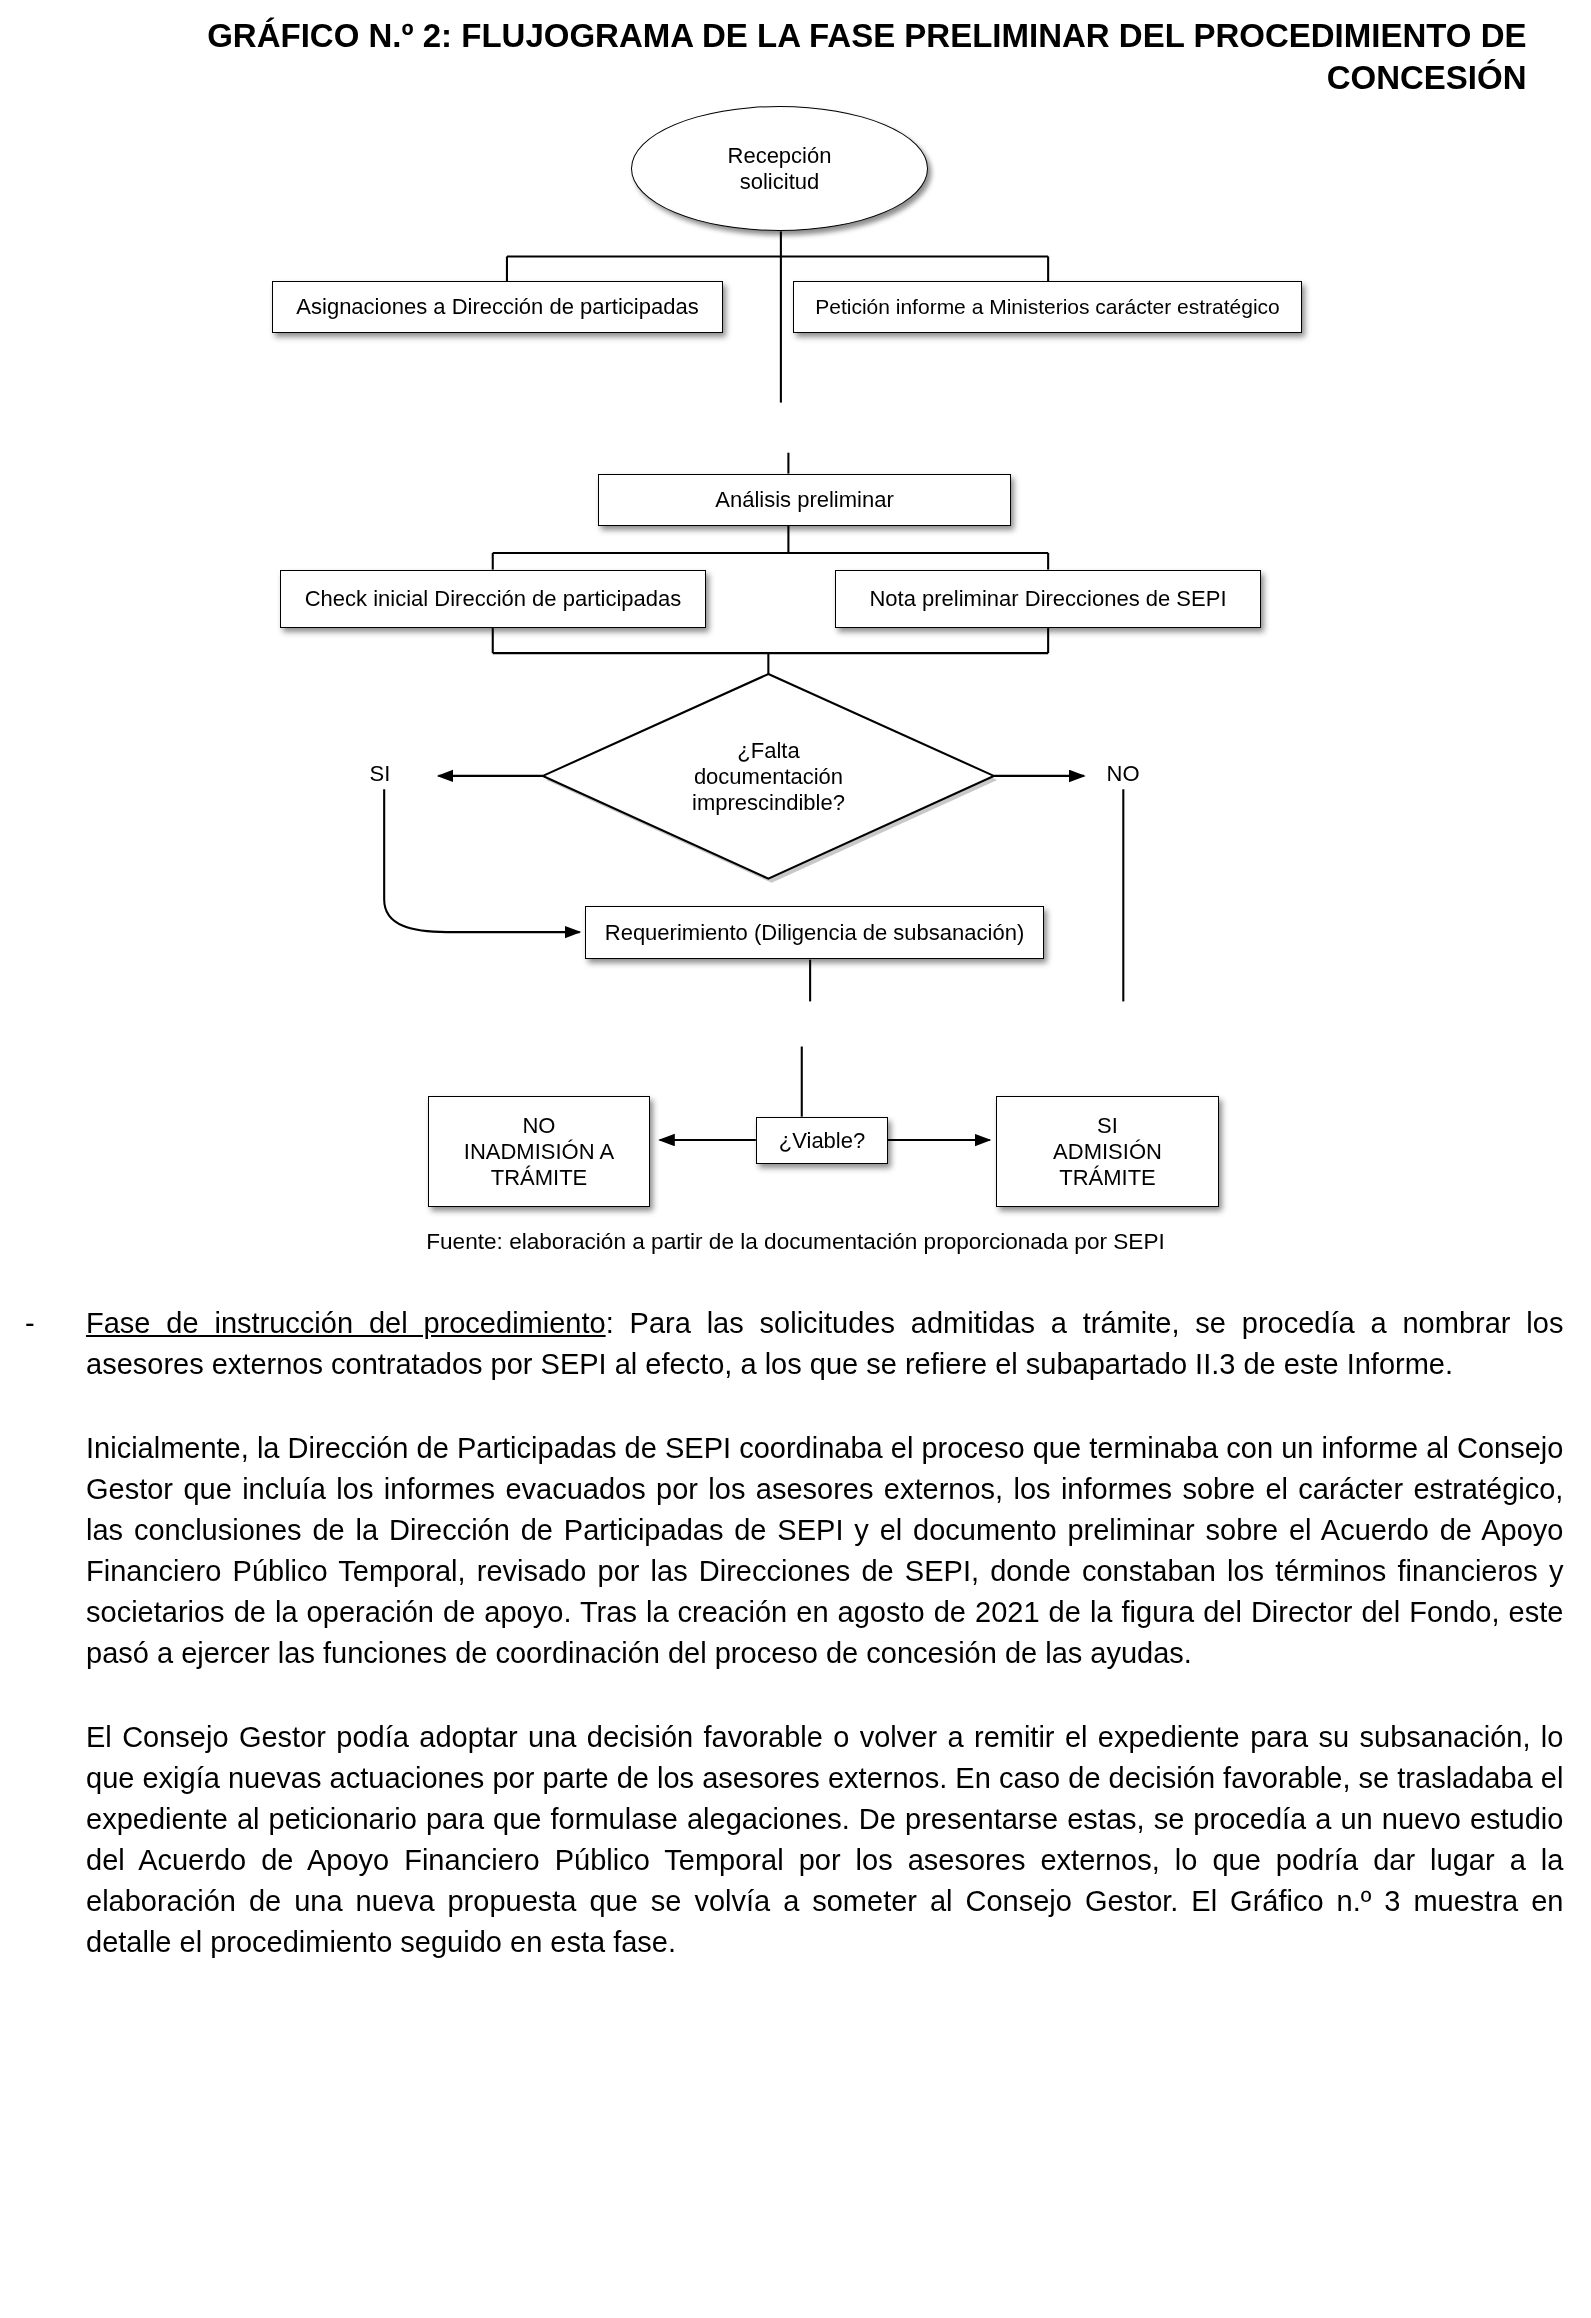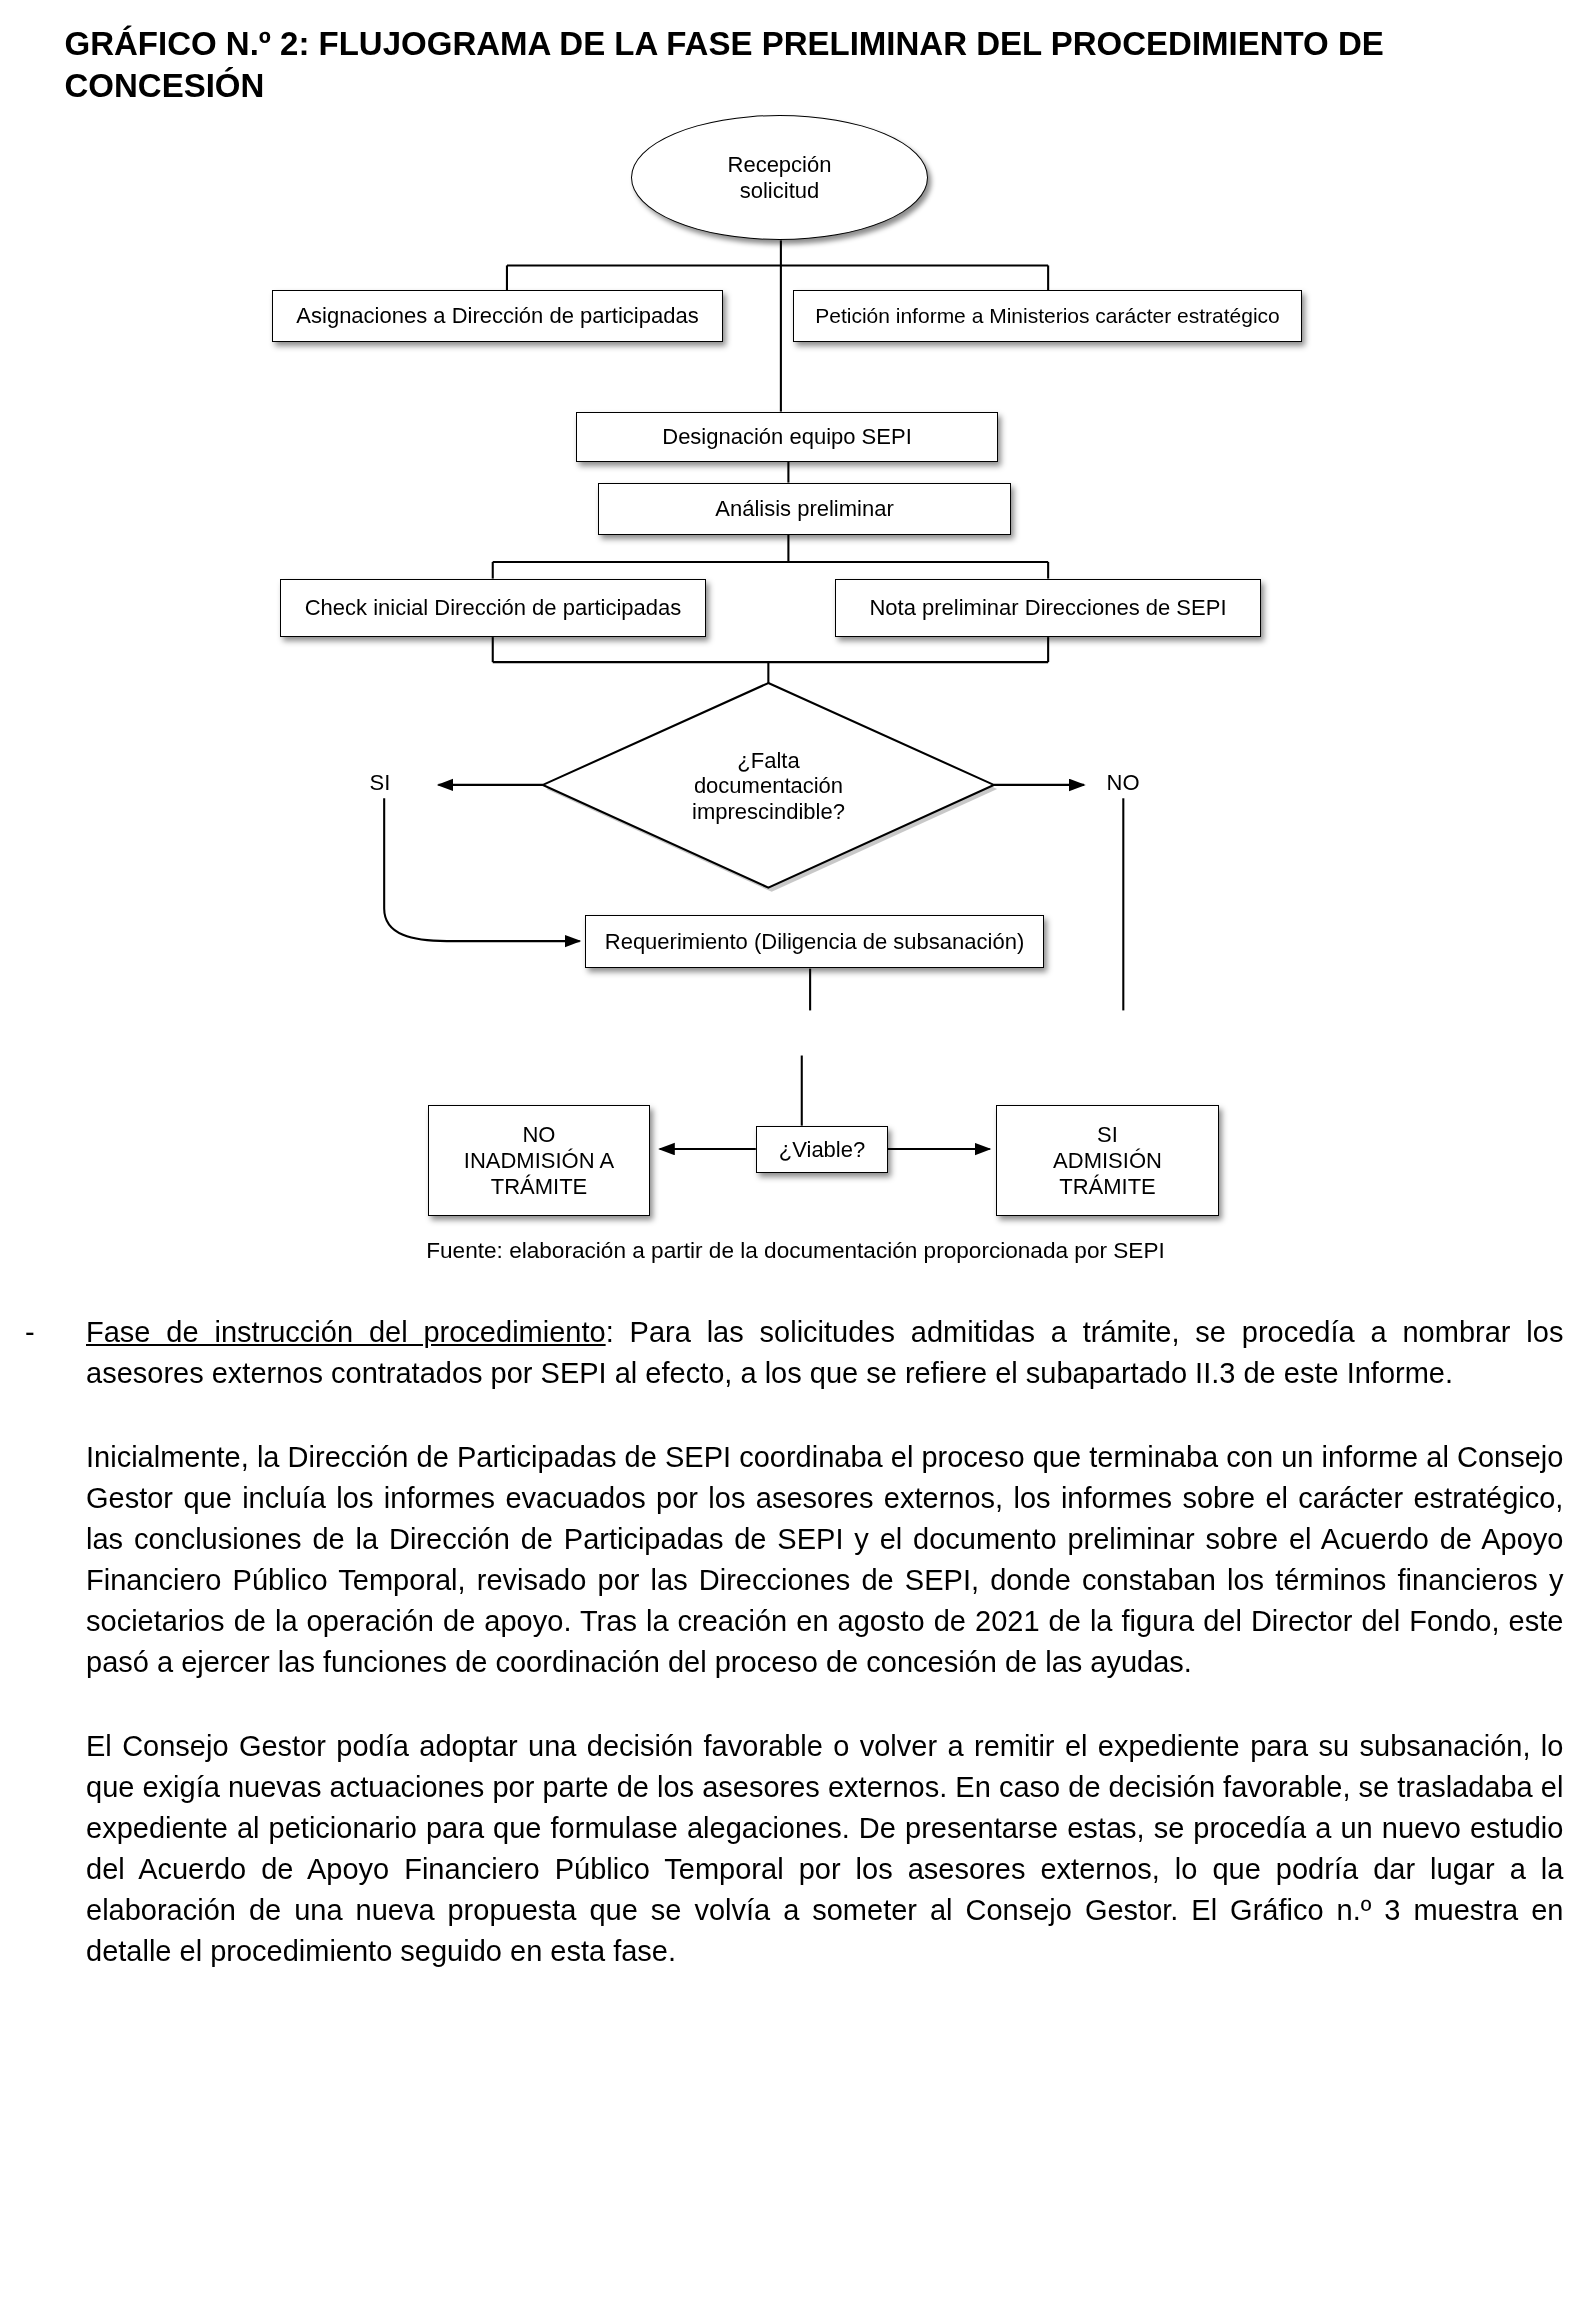--- a/index.html
+++ b/index.html
@@ -7,25 +7,25 @@
     position:relative;
     width:1591px;height:2319px;
     margin:0 auto;
     background:#ffffff;
     font-family:"Liberation Sans","DejaVu Sans",sans-serif;
     color:#000;
     overflow:hidden;
   }
   .title{
     padding-top:15px;
-    margin:8px auto;
+    margin:0 auto;
     max-width:1462px;
     font-size:33px;
     font-weight:bold;
-    text-align:left;
+    text-align:right;
     line-height:1.28;
   }
   
   .chart{
     position:relative;
     width:1591px;height:1111px;
     margin-top:6.7px;
     padding-left:20px;
   }
   .chart svg{position:absolute;left:0;top:0;}
@@ -122,21 +122,20 @@
       <path d="M1063,1238 L1185,1238" stroke="#000" stroke-width="2.5" fill="none" marker-end="url(#arr)"></path>
     </svg>
 
     <div class="node ellipse pre" style="left:631px;top:0;width:297px;height:125px;">Recepción
 solicitud</div>
 
     <div class="node" style="left:272px;top:175px;width:451px;height:52px;">Asignaciones a Dirección de participadas</div>
 
     <div class="node" style="left:793px;top:175px;width:509px;height:52px;font-size:21px;">Petición informe a Ministerios carácter estratégico</div>
 
-    <div class="node" style="left:576px;top:297px;width:422px;height:50px;">Designación equipo SEPI</div>
 
     <div class="node" style="left:598px;top:368px;width:413px;height:52px;">Análisis preliminar</div>
 
     <div class="node" style="left:280px;top:464px;width:426px;height:58px;">Check inicial Dirección de participadas</div>
 
     <div class="node" style="left:835px;top:464px;width:426px;height:58px;">Nota preliminar Direcciones de SEPI</div>
 
     <div class="label pre" style="left:643px;top:625px;width:251px;height:92px;text-align:center;">¿Falta
 documentación
 imprescindible?</div>

